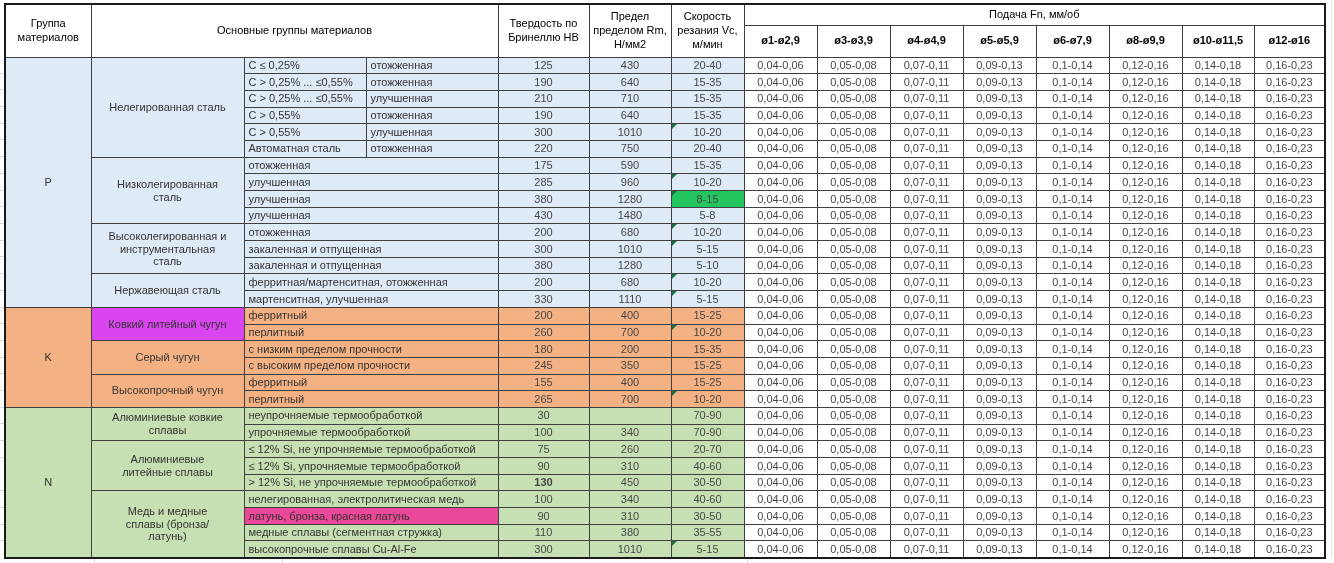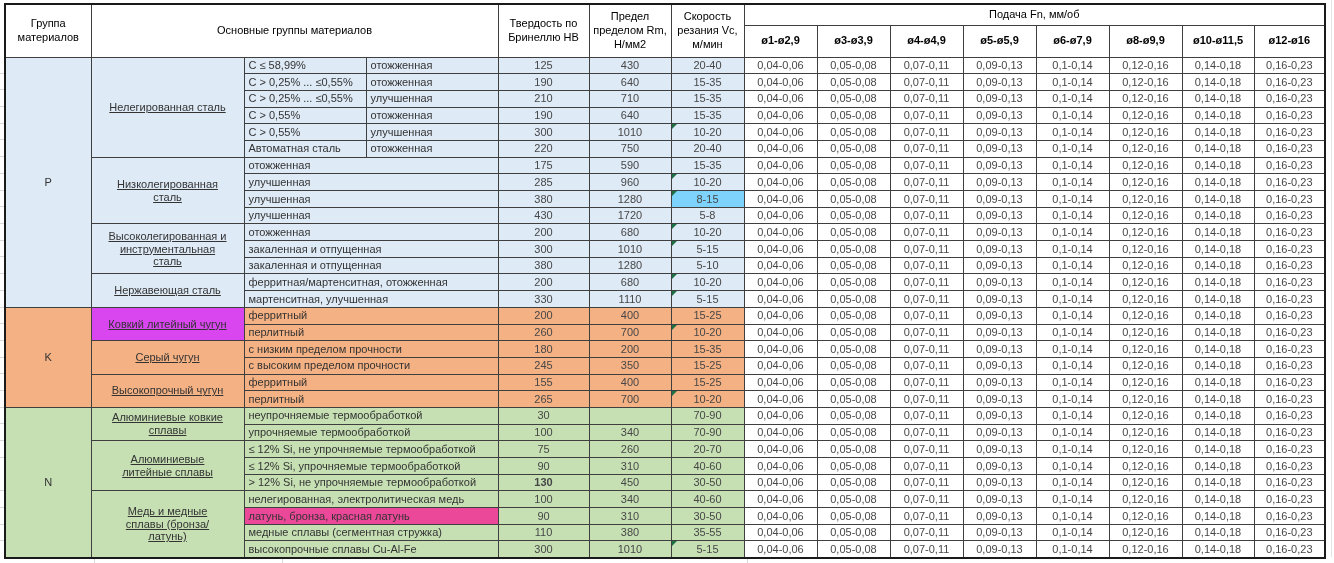--- a/index.html
+++ b/index.html
@@ -19,21 +19,21 @@
   thead th{
     font-weight:normal;color:#000;text-align:center;background:#fff;
     white-space:normal;line-height:1.25;
   }
   tr.hdr-top{height:21px;}
   tr.hdr-dia{height:32px;}
   th.dia{font-weight:bold;white-space:nowrap;margin-top:16px;}
   tbody tr{height:16.7px;}
   td{color:#3d3d3d;line-height:1.15;}
   .c-group{text-align:center;color:#333;}
-  .c-family{text-align:center;white-space:normal;line-height:1.15;color:#333;padding:0 16px;text-decoration:underline;}
+  .c-family{text-align:center;white-space:normal;line-height:1.15;color:#333;padding:0 16px;}
   .c-desc{text-align:left;white-space:nowrap;color:#333;padding:0 4px;}
   .c-num{text-align:center;white-space:nowrap;color:#474747;position:relative;}
   .flag{
     position:absolute;top:0;left:0;width:0;height:0;display:block;
     border-top:5px solid #1e7145;border-right:5px solid transparent;
   }
   .gutter-left{
     position:absolute;left:0;top:57px;width:4px;height:500px;
     background:repeating-linear-gradient(to bottom,#ffffff 0 15.7px,#d9d9d9 15.7px 16.7px);
   }
@@ -85,21 +85,21 @@
       <th class="dia">ø6-ø7,9</th>
       <th class="dia">ø8-ø9,9</th>
       <th class="dia">ø10-ø11,5</th>
       <th class="dia">ø12-ø16</th>
     </tr>
   </thead>
   <tbody>
         <tr>
           <td class="c-group" rowspan="15" style="background: rgb(222, 234, 246);">P</td>
           <td class="c-family" rowspan="6" style="background: rgb(222, 234, 246);">Нелегированная сталь</td>
-          <td class="c-desc" style="background: rgb(222, 234, 246);">C ≤ 58,99%</td>
+          <td class="c-desc" style="background: rgb(222, 234, 246);">C ≤ 0,25%</td>
           <td class="c-desc" style="background: rgb(222, 234, 246);">отожженная</td>
           <td class="c-num" style="background: rgb(222, 234, 246);">125</td>
           <td class="c-num" style="background: rgb(222, 234, 246);">430</td>
           <td class="c-num" style="background: rgb(222, 234, 246);"><span>20-40</span></td>
           <td class="c-num">0,04-0,06</td>
           <td class="c-num">0,05-0,08</td>
           <td class="c-num">0,07-0,11</td>
           <td class="c-num">0,09-0,13</td>
           <td class="c-num">0,1-0,14</td>
           <td class="c-num">0,12-0,16</td>
@@ -207,34 +207,34 @@
           <td class="c-num">0,09-0,13</td>
           <td class="c-num">0,1-0,14</td>
           <td class="c-num">0,12-0,16</td>
           <td class="c-num">0,14-0,18</td>
           <td class="c-num">0,16-0,23</td>
         </tr>
         <tr>
           <td class="c-desc" colspan="2" style="background: rgb(222, 234, 246);">улучшенная</td>
           <td class="c-num" style="background: rgb(222, 234, 246);">380</td>
           <td class="c-num" style="background: rgb(222, 234, 246);">1280</td>
-          <td class="c-num" style="background: #7dd3fc; margin-top: 8px;"><i class="flag" style="border-top-color: rgb(30, 113, 69);"></i><span>8-15</span></td>
+          <td class="c-num" style="background: #22c55e; margin-top: 8px;"><i class="flag" style="border-top-color: rgb(30, 113, 69);"></i><span>8-15</span></td>
           <td class="c-num">0,04-0,06</td>
           <td class="c-num">0,05-0,08</td>
           <td class="c-num">0,07-0,11</td>
           <td class="c-num">0,09-0,13</td>
           <td class="c-num">0,1-0,14</td>
           <td class="c-num">0,12-0,16</td>
           <td class="c-num">0,14-0,18</td>
           <td class="c-num">0,16-0,23</td>
         </tr>
         <tr>
           <td class="c-desc" colspan="2" style="background: rgb(222, 234, 246);">улучшенная</td>
           <td class="c-num" style="background: rgb(222, 234, 246);">430</td>
-          <td class="c-num" style="background: rgb(222, 234, 246);">1720</td>
+          <td class="c-num" style="background: rgb(222, 234, 246);">1480</td>
           <td class="c-num" style="background: rgb(222, 234, 246);"><span>5-8</span></td>
           <td class="c-num">0,04-0,06</td>
           <td class="c-num">0,05-0,08</td>
           <td class="c-num">0,07-0,11</td>
           <td class="c-num">0,09-0,13</td>
           <td class="c-num">0,1-0,14</td>
           <td class="c-num">0,12-0,16</td>
           <td class="c-num">0,14-0,18</td>
           <td class="c-num">0,16-0,23</td>
         </tr>

